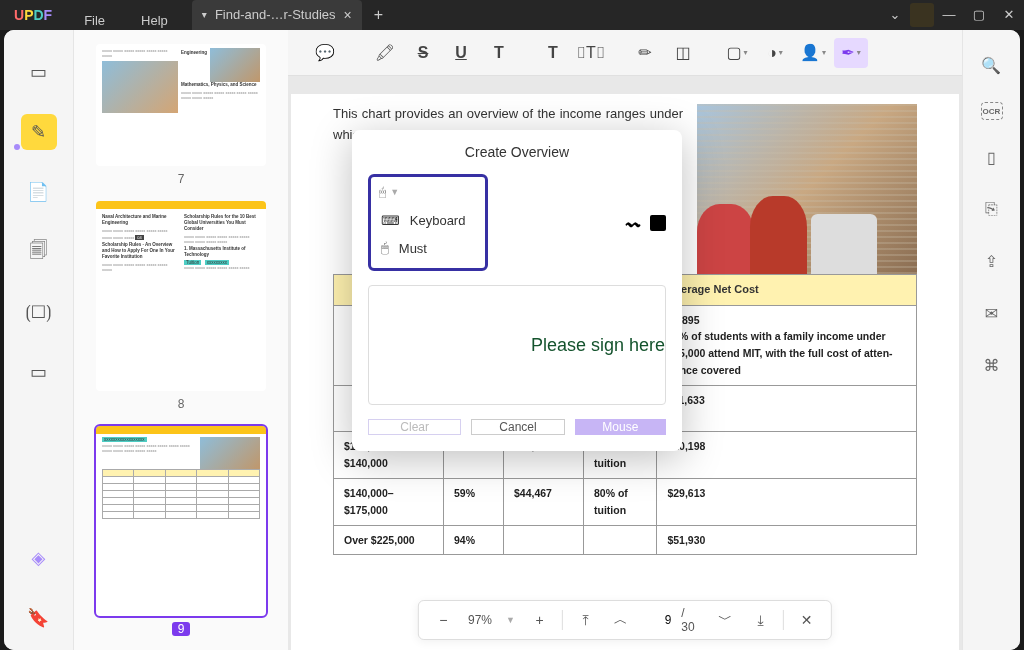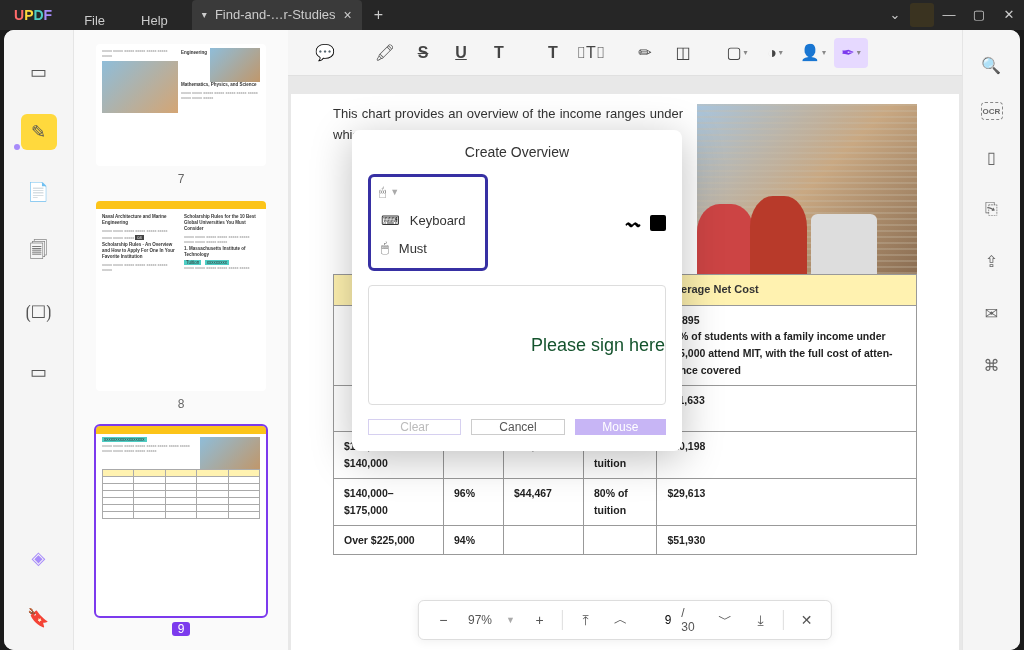--- a/index.html
+++ b/index.html
@@ -293,21 +293,21 @@
           </tr>
           <tr>
             <td>$100,000–$140,000</td>
             <td>97%</td>
             <td>$52,980</td>
             <td>95% of tuition</td>
             <td>$20,198</td>
           </tr>
           <tr>
             <td>$140,000–$175,000</td>
-            <td>96%</td>
+            <td>59%</td>
             <td>$44,467</td>
             <td>80% of tuition</td>
             <td>$29,613</td>
           </tr>
           <tr>
             <td>Over $225,000</td>
             <td>94%</td>
             <td></td>
                 <td></td>
             <td>$51,930</td>

